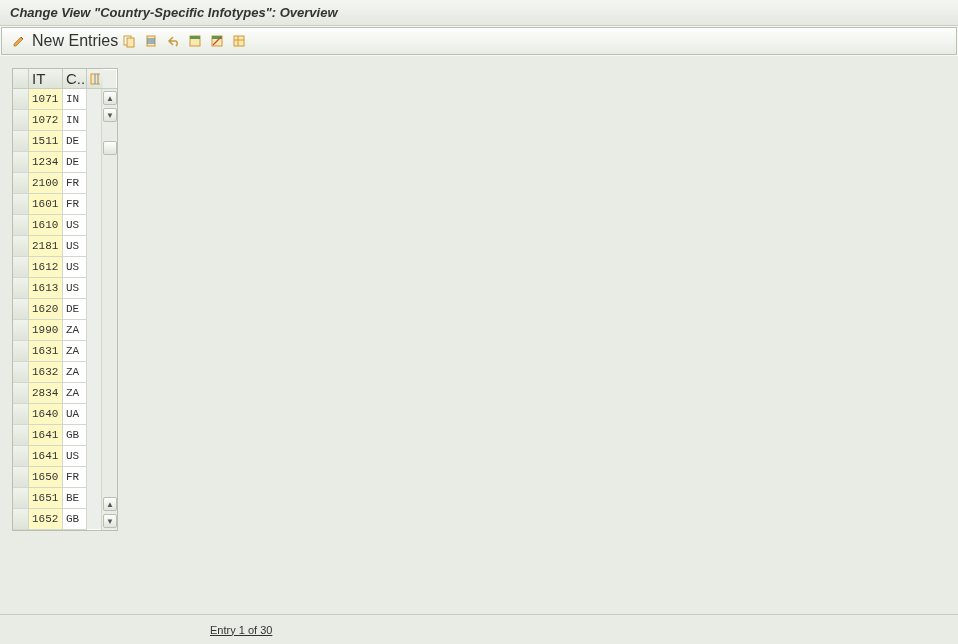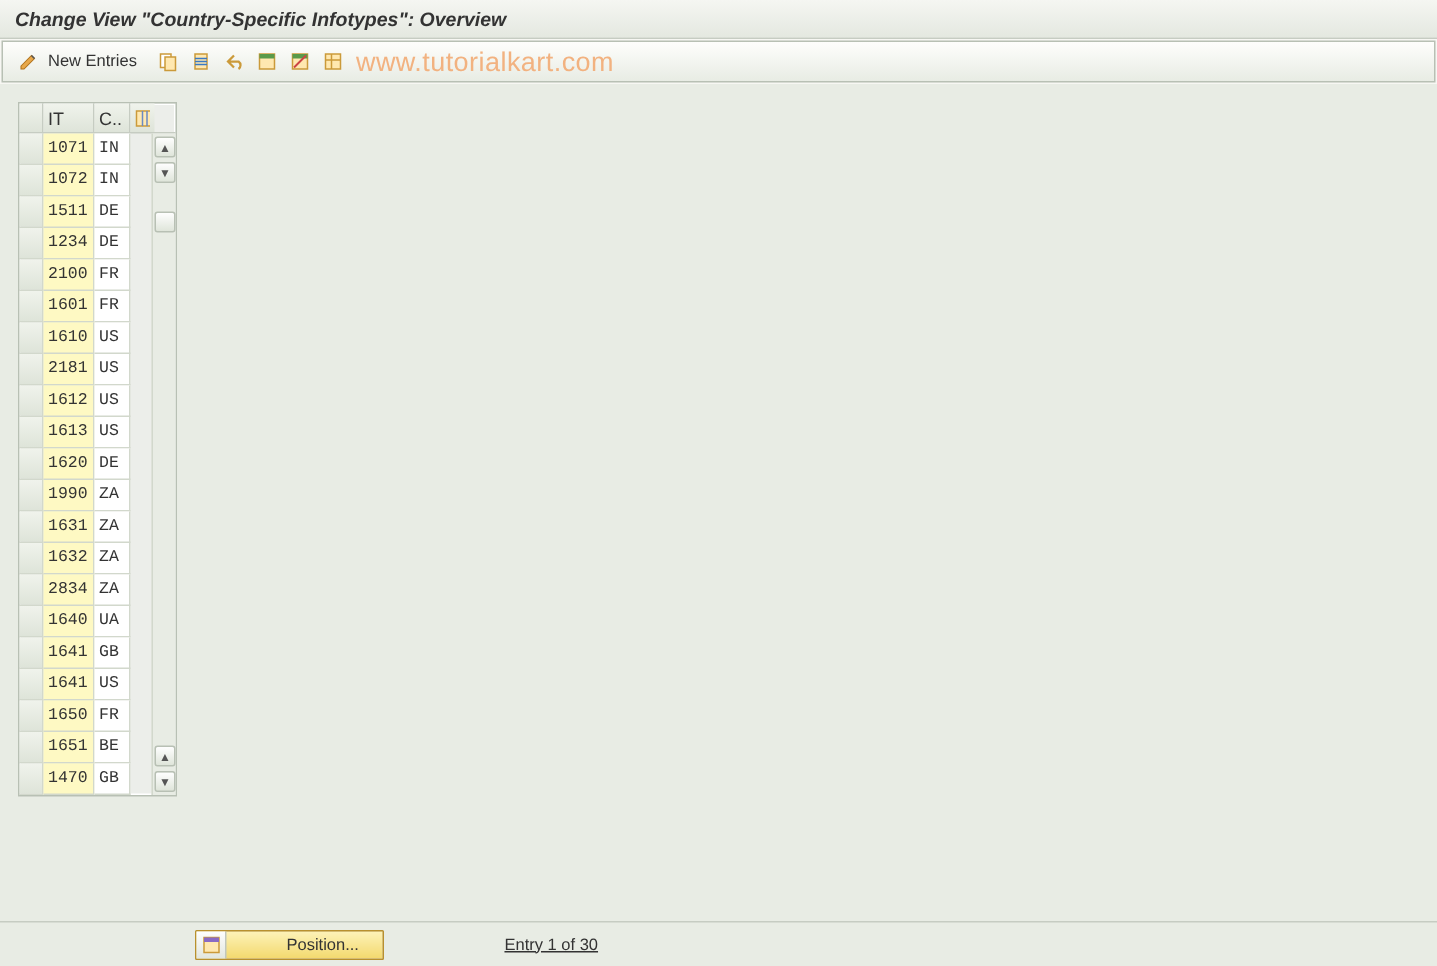--- a/index.html
+++ b/index.html
@@ -38,23 +38,23 @@
     .tb-btn {
       width: 20px;
       height: 20px;
       display: inline-flex;
       align-items: center;
       justify-content: center;
       margin: 0 1px;
       border-radius: 2px;
     }
     .tb-text {
-      font-size: 11px;
-      color: #333;
-      margin: 0 10px 0 2px;
+      font-size: 16px;
+      color: #333;
+      margin: 0 0 0 2px;
     }
     .watermark {
       font-size: 18px;
       color: #f2b280;
       font-weight: normal;
       margin-left: 4px;
       letter-spacing: 0.3px;
     }
     .content {
       background: #e8ece4;
@@ -70,21 +70,21 @@
       position: relative;
     }
     .thead {
       display: flex;
       height: 20px;
       border-bottom: 1px solid #c6ccc2;
     }
     .th {
       background: linear-gradient(#f0f3ec, #dee4d9);
       border-right: 1px solid #c6ccc2;
-      font-size: 12px;
+      font-size: 15px;
       color: #333;
       display: flex;
       align-items: center;
       padding: 0 3px;
       overflow: hidden;
     }
     .th-sel { width: 16px; }
     .th-it { width: 34px; }
     .th-c  { width: 24px; }
     .th-cfg{ width: 16px; border-right: none; justify-content:center; }
@@ -225,21 +225,20 @@
         <line x1="3" y1="11" x2="11" y2="3" stroke="#c44" stroke-width="1.3"></line>
       </svg>
   </span>
   <span class="tb-btn">
     <svg width="14" height="14">
         <rect x="2" y="2" width="10" height="10" fill="#ffe8b0" stroke="#cb9a3a"></rect>
         <line x1="2" y1="6" x2="12" y2="6" stroke="#cb9a3a"></line>
         <line x1="6" y1="2" x2="6" y2="12" stroke="#cb9a3a"></line>
       </svg>
   </span>
-  <span class="watermark">www.tutorialkart.com</span>
 </div>
 
 <div class="content">
   <div class="table-wrap">
     <div class="thead">
       <div class="th th-sel"></div>
       <div class="th th-it">IT</div>
       <div class="th th-c">C..</div>
       <div class="th th-cfg">
         <svg width="12" height="12">
@@ -345,38 +344,29 @@
           <div class="td td-it">1650</div>
           <div class="td td-c">FR</div>
         </div>
         <div class="tr">
           <div class="td td-sel"></div>
           <div class="td td-it">1651</div>
           <div class="td td-c">BE</div>
         </div>
         <div class="tr">
           <div class="td td-sel"></div>
-          <div class="td td-it">1470</div>
+          <div class="td td-it">1652</div>
           <div class="td td-c">GB</div>
         </div>
       </div>
     <div class="scroll-col">
       <div class="sc-btn up">▲</div>
       <div class="sc-btn dn">▼</div>
       <div class="sc-thumb"></div>
       <div class="sc-btn up2">▲</div>
       <div class="sc-btn dn2">▼</div>
     </div>
   </div>
 </div>
 
 <div class="footer">
-  <button class="position-btn">
-    <span class="icon-slot">
-      <svg width="12" height="12">
-          <rect x="1" y="1" width="10" height="10" fill="#ffe8b0" stroke="#cb9a3a"></rect>
-          <rect x="1" y="1" width="10" height="3" fill="#8a6ac4"></rect>
-        </svg>
-    </span>
-    <span>Position...</span>
-  </button>
   <span class="entry-text">Entry 1 of 30</span>
 </div>
 
 </body></html>

